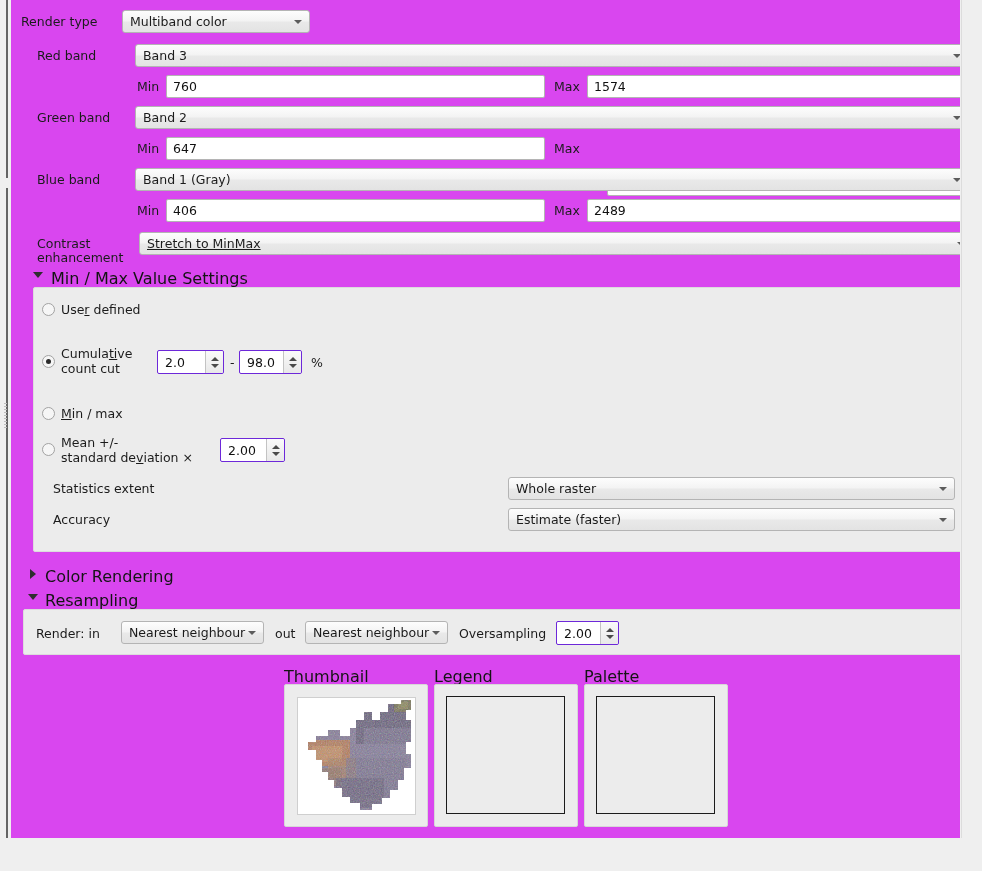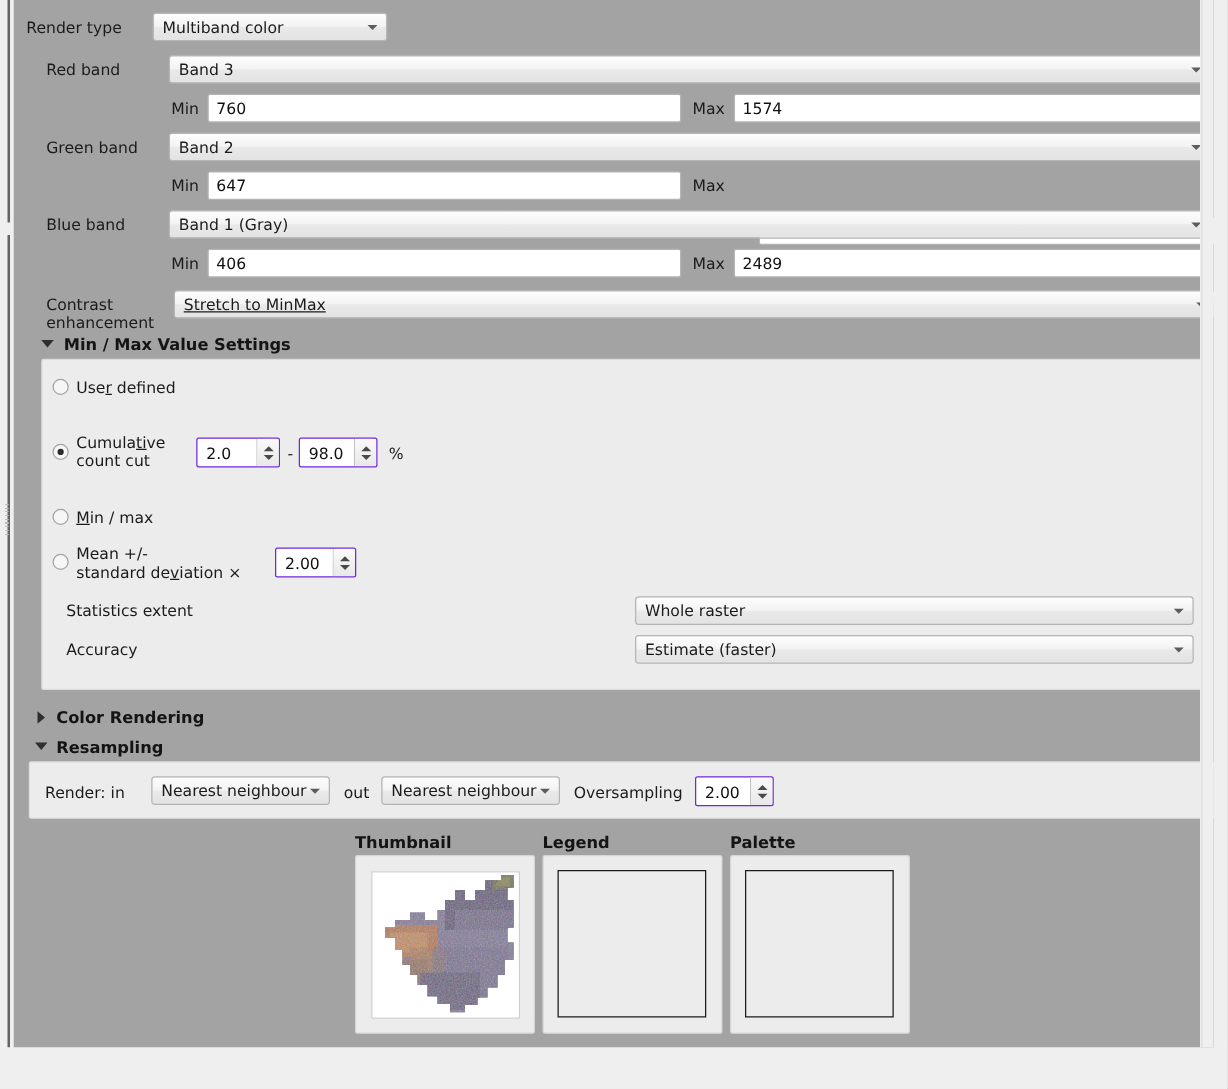--- a/index.html
+++ b/index.html
@@ -15,21 +15,21 @@
   #root { position: relative; width: 982px; height: 871px; background: #efefef; }
 
   
   .splitter { position: absolute; left: 0; top: 0; width: 11px; height: 838px; background: #efefef; }
   .splitter .bar-a { position: absolute; left: 6px; top: 0; width: 2px; height: 178px; background: #646464; }
   .splitter .bar-b { position: absolute; left: 6px; top: 188px; width: 2px; height: 650px; background: #646464; }
   .splitter .grip { position: absolute; left: 4px; top: 403px; width: 3px; height: 26px;
                     background: repeating-linear-gradient(to bottom,#bdbdbd 0 1px,transparent 1px 3px); }
 
   
-  .pane { position: absolute; left: 11px; top: 0; width: 960px; height: 838px; background: #a3a3a3; overflow: hidden; }
+  .pane { position: absolute; left: 11px; top: 0; width: 960px; height: 838px; background: #d946ef; overflow: hidden; }
   .vscroll { position: absolute; right: 0px; top: 0; width: 11px; height: 838px; background: #efefef; }
   .vscroll .track { position:absolute; left:1px; top:0; width:9px; height:838px; border-left:1px solid #dcdcdc; }
 
   
   .lbl { position: absolute; font-size: 12.5px; color: #1b1b1b; white-space: pre; line-height: 14px; }
 
   .combo {
     position: absolute; height: 23px; background: linear-gradient(to bottom,#fdfdfd 0%,#f3f3f3 48%,#e9e9e9 52%,#e3e3e3 100%);
     border: 1px solid #b4b4b4; border-radius: 3px; display: flex; align-items: center;
     padding: 0 18px 0 7px; font-size: 12.5px; color: #1b1b1b; white-space: nowrap; overflow: hidden;
@@ -58,21 +58,21 @@
   .spin .btns i { display:block; width:0; height:0; border-left:4px solid transparent; border-right:4px solid transparent; }
   .spin .btns i.up { border-bottom: 4px solid #4a4a4a; }
   .spin .btns i.dn { border-top: 4px solid #4a4a4a; }
 
   .radio { position: absolute; width: 13px; height: 13px; border-radius: 50%;
            background: #f6f6f6; border: 1px solid #a2a2a2; }
   .radio.on::after { content:""; position:absolute; left:3px; top:3px; width:5px; height:5px;
                      border-radius:50%; background:#2b2b2b; }
 
   
-  .gtitle { position: absolute; font-weight: bold; font-size: 13px; color: #141414; white-space: nowrap; }
+  .gtitle { position: absolute; font-weight: normal; font-size: 16px; color: #141414; white-space: nowrap; }
   .tri { position: absolute; width: 0; height: 0; }
   .tri.down { border-left: 5.5px solid transparent; border-right: 5.5px solid transparent; border-top: 6.5px solid #2e2e2e; }
   .tri.right { border-top: 5.5px solid transparent; border-bottom: 5.5px solid transparent; border-left: 6.5px solid #2e2e2e; }
 
   .groupbox { position: absolute; border: 1px solid #dcdcdc; background: #ececec; border-radius: 2px; }
 
   
   .pvframe { position: absolute; border: 1px solid #d7d7d7; background: #ececec; border-radius: 2px; }
   .pvinner { position: absolute; border: 1px solid #1b1b1b; background: #ececec; }
   .thumbinner { position: absolute; border: 1px solid #cfcfcf; background: #ffffff; overflow: hidden; }

